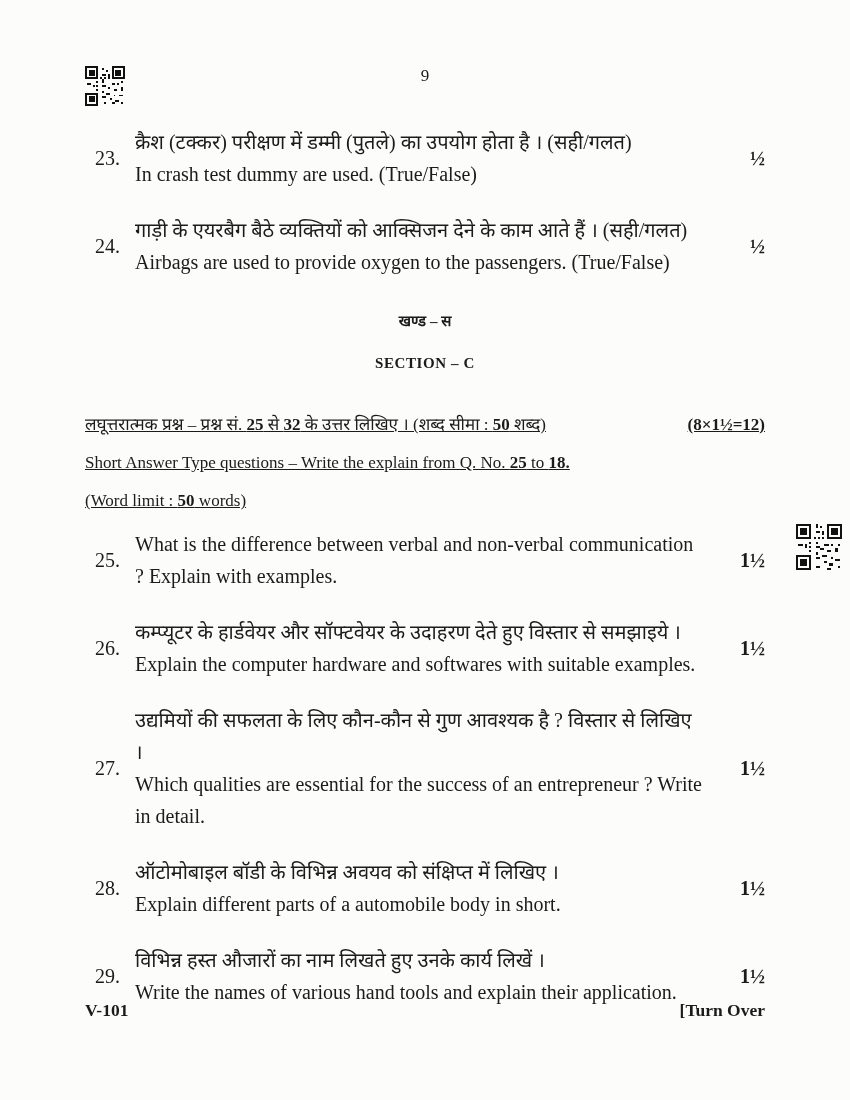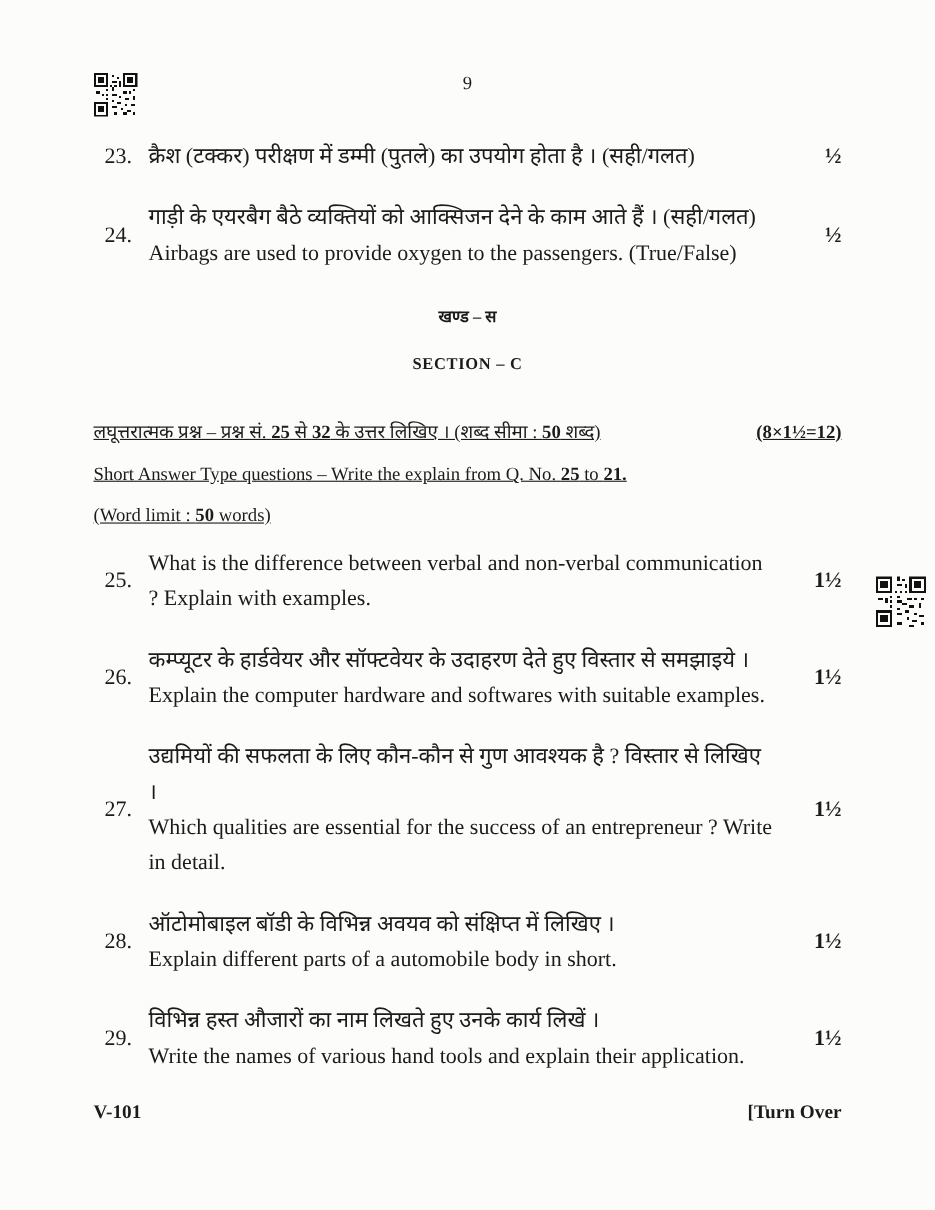--- a/index.html
+++ b/index.html
@@ -76,20 +76,21 @@
       </svg>
     </span>
     <span class="page-number">9</span>
   </header>
 
   <section>
     <div class="question">
       <span class="q-no">23.</span>
       <div class="q-body">
         <div class="q-hindi">क्रैश (टक्कर) परीक्षण में डम्मी (पुतले) का उपयोग होता है । (सही/गलत)</div>
+        <div class="q-english">In crash test dummy are used. (True/False)</div>
       </div>
       <span class="q-marks">½</span>
     </div>
 
     <div class="question">
       <span class="q-no">24.</span>
       <div class="q-body">
         <div class="q-hindi">गाड़ी के एयरबैग बैठे व्यक्तियों को आक्सिजन देने के काम आते हैं । (सही/गलत)</div>
         <div class="q-english">Airbags are used to provide oxygen to the passengers. (True/False)</div>
       </div>
@@ -103,21 +104,21 @@
   </div>
 
   <div class="instructions">
     <p class="instr-line instr-flex">
       <span>
         <span>लघूत्तरात्मक प्रश्न – प्रश्न सं. </span><b>25</b><span> से </span><b>32</b><span> के उत्तर लिखिए । (शब्द सीमा : </span><b>50</b><span> शब्द)</span>
       </span>
       <span class="instr-marks">(8×1½=12)</span>
     </p>
     <p class="instr-line">
-      <span>Short Answer Type questions – Write the explain from Q. No. </span><b>25</b><span> to </span><b>21.</b>
+      <span>Short Answer Type questions – Write the explain from Q. No. </span><b>25</b><span> to </span><b>18.</b>
     </p>
     <p class="instr-line">
       <span>(Word limit : </span><b>50</b><span> words)</span>
     </p>
   </div>
 
   <section>
     <div class="question">
       <span class="q-no">25.</span>
       <div class="q-body">

